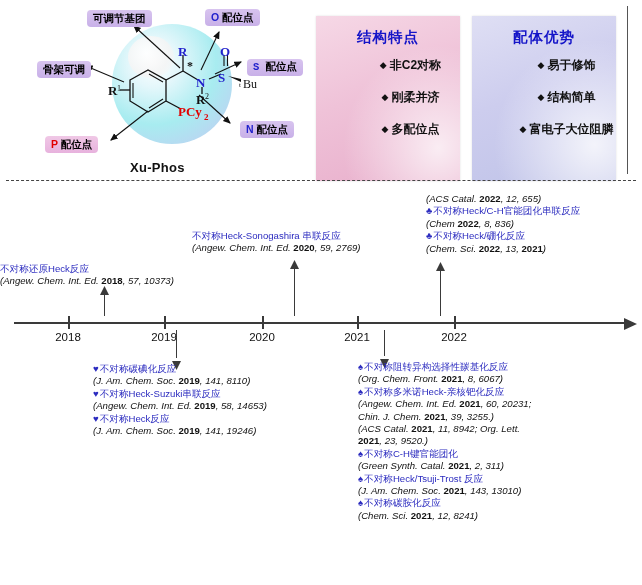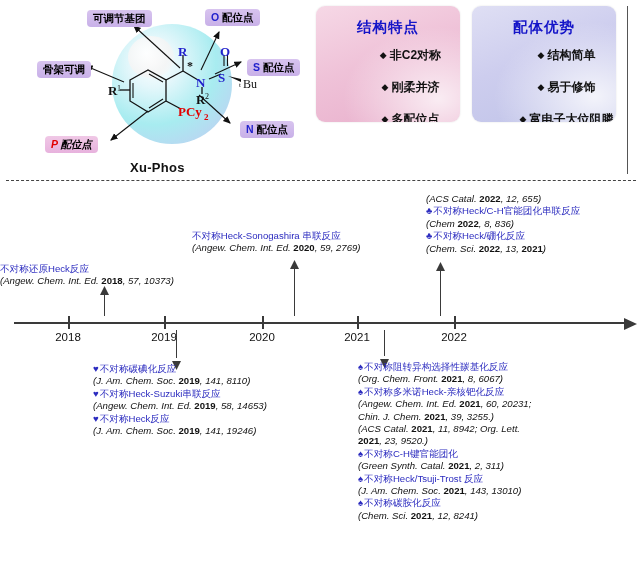--- a/index.html
+++ b/index.html
@@ -25,37 +25,37 @@
     position:absolute;left:128px;top:36px;width:46px;height:42px;border-radius:50%;
     background:radial-gradient(circle at 40% 40%, #ffffff 0%, #f4f4f4 60%, rgba(235,235,235,0) 100%);
     opacity:.85;
   }
   .tag{
     position:absolute;border-radius:4px;padding:2px 6px;
     font-size:10.5px;font-weight:bold;white-space:nowrap;line-height:13px;
     color:#000;
   }
   .tag-purple{background:linear-gradient(180deg,#d8c4ef 0%,#c8b0e8 100%);margin-left:16px;}
-  .tag-pink{background:linear-gradient(180deg,#f0c8e6 0%,#e7b2dd 100%);font-style:italic;}
+  .tag-pink{background:linear-gradient(180deg,#f0c8e6 0%,#e7b2dd 100%);}
   .tag .el{color:#2222cc;font-weight:bold;}
   .tag .el-red{color:#e10000;font-weight:bold;}
 
   .arrow{position:absolute;}
   .arrow svg{display:block;overflow:visible;}
 
   .struct{position:absolute;left:108px;top:46px;width:140px;height:86px;}
   .struct svg{display:block;}
   .xuphos{
     position:absolute;left:130px;top:160px;
     font-size:13px;font-weight:bold;letter-spacing:.3px;color:#111;
   }
 
   
   .card{
-    position:absolute;top:6px;width:144px;height:116px;border-radius:9px;
+    position:absolute;top:16px;width:144px;height:165px;border-radius:0;
     box-shadow:0 0 2px rgba(0,0,0,.12);overflow:hidden;
   }
   .card-1{left:316px;background:
      radial-gradient(ellipse at 85% 80%, rgba(255,255,255,.75) 0%, rgba(255,255,255,0) 55%),
      linear-gradient(160deg,#f6d8e6 0%,#efc2d8 45%,#e8aecb 100%);}
   .card-2{left:472px;background:
      radial-gradient(ellipse at 85% 78%, rgba(255,255,255,.8) 0%, rgba(255,255,255,0) 58%),
      linear-gradient(160deg,#dfdff4 0%,#cdcdee 45%,#bfc3e8 100%);}
   .card-title{
     position:absolute;left:0;right:0;top:12px;text-align:center;
@@ -216,21 +216,21 @@
       </div>
 
       <div class="tag tag-purple" style="left:71px;top:10px;">
         <span>可调节基团</span>
       </div>
 
       <div class="tag tag-purple" style="left:189px;top:9px;">
         <span class="el">O</span><span> 配位点</span>
       </div>
 
-      <div class="tag tag-purple" style="left:231px;top:59px;">
+      <div class="tag tag-purple" style="left:231px;top:59px;font-family:Liberation Mono, monospace;">
         <span class="el">S</span><span> 配位点</span>
       </div>
 
       <div class="tag tag-purple" style="left:21px;top:61px;">
         <span>骨架可调</span>
       </div>
 
       <div class="tag tag-purple" style="left:224px;top:121px;">
         <span class="el">N</span><span> 配位点</span>
       </div>
@@ -247,22 +247,22 @@
       <div class="card-list">
         <div class="card-item"><span class="dia">◆</span><span>非C2对称</span></div>
         <div class="card-item"><span class="dia">◆</span><span>刚柔并济</span></div>
         <div class="card-item"><span class="dia">◆</span><span>多配位点</span></div>
       </div>
     </div>
 
     <div class="card card-2">
       <div class="card-title">配体优势</div>
       <div class="card-list">
+        <div class="card-item"><span class="dia">◆</span><span>易于修饰</span></div>
         <div class="card-item"><span class="dia">◆</span><span>结构简单</span></div>
-        <div class="card-item"><span class="dia">◆</span><span>易于修饰</span></div>
         <div class="card-item"><span class="dia">◆</span><span>富电子大位阻膦</span></div>
       </div>
     </div>
 
     <div class="vrule"></div>
   </div>
 
   <div class="divider"></div>
 
   <div>

